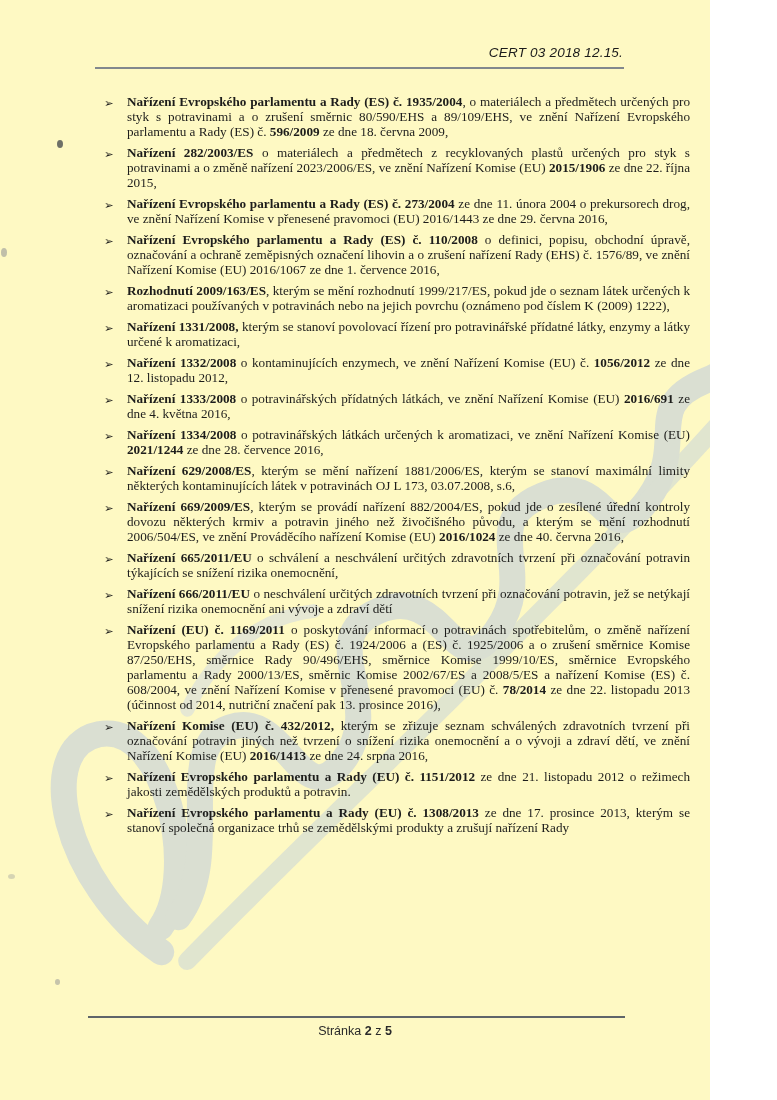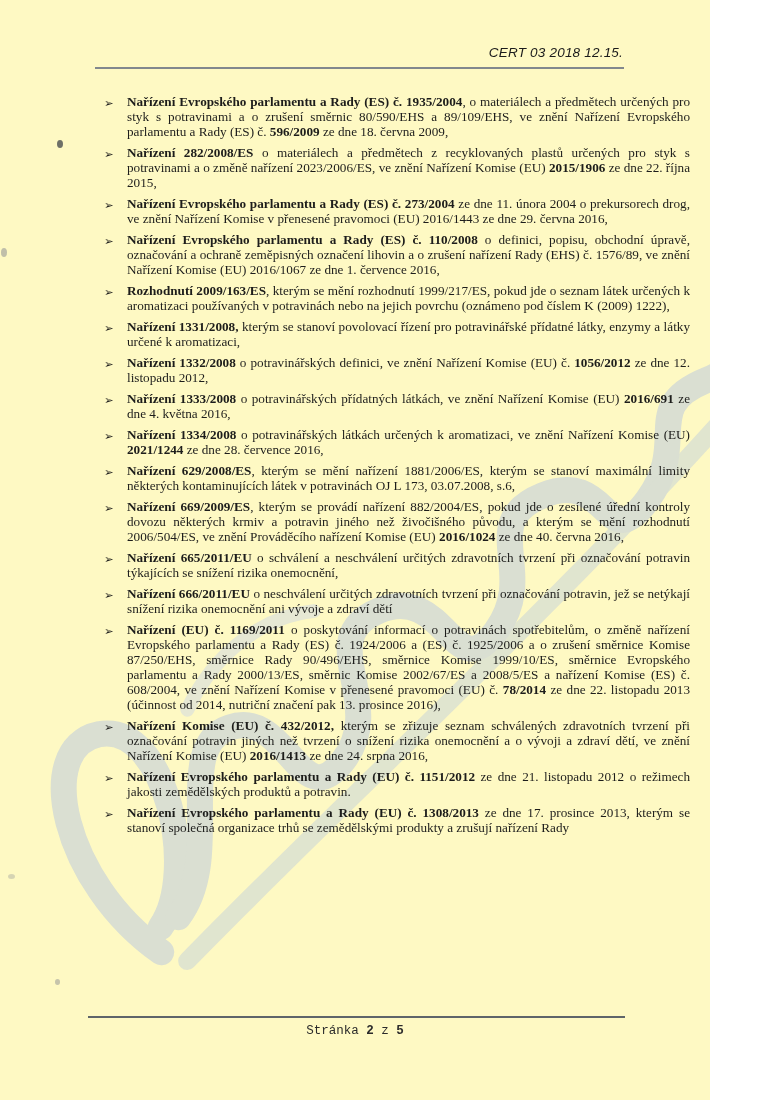--- a/index.html
+++ b/index.html
@@ -34,21 +34,21 @@
     flex:1;margin:0;font-size:13.2px;line-height:15px;text-align:justify;
     color:#1d1d1b;
   }
   .itext b{font-weight:bold;}
   
   .footer-rule{
     position:absolute;top:1016px;left:88px;right:85px;height:2px;background:#5f6569;z-index:1;
   }
   .footer-text{
     position:absolute;top:1024px;left:0;width:100%;text-align:center;
-    font-family:Liberation Mono, monospace;font-size:12.5px;color:#2a2a2a;z-index:1;
+    font-family:Liberation Sans, sans-serif;font-size:12.5px;color:#2a2a2a;z-index:1;
   }
   .footer-text b{font-weight:bold;}
   
   .speck{position:absolute;background:#8d9094;border-radius:50%;opacity:.55;z-index:0;}
   .speck.s1{left:57px;top:140px;width:6px;height:8px;opacity:.8;background:#4a4d50;}
   .speck.s2{left:1px;top:248px;width:6px;height:9px;}
   .speck.s3{left:8px;top:874px;width:7px;height:5px;opacity:.35;}
   .speck.s4{left:55px;top:979px;width:5px;height:6px;opacity:.5;}
 </style>
 </head>
@@ -77,41 +77,41 @@
   <div class="doc-code">CERT 03 2018 12.15.</div>
   <div class="header-rule"></div>
 
   <div class="content">
       <div class="item">
         <span class="bullet">➢</span>
         <p class="itext"><b>Nařízení Evropského parlamentu a Rady (ES) č. 1935/2004</b><span>, o materiálech a předmětech určených pro styk s potravinami a o zrušení směrnic 80/590/EHS a 89/109/EHS, ve znění Nařízení Evropského parlamentu a Rady (ES) č. </span><b>596/2009</b><span> ze dne 18. června 2009,</span></p>
       </div>
       <div class="item">
         <span class="bullet">➢</span>
-        <p class="itext"><b>Nařízení 282/2008/ES</b><span> o materiálech a předmětech z recyklovaných plastů určených pro styk s potravinami a o změně nařízení 2023/2006/ES, ve znění Nařízení Komise (EU) </span><b>2015/1906</b><span> ze dne 22. října 2015,</span></p>
+        <p class="itext"><b>Nařízení 282/2003/ES</b><span> o materiálech a předmětech z recyklovaných plastů určených pro styk s potravinami a o změně nařízení 2023/2006/ES, ve znění Nařízení Komise (EU) </span><b>2015/1906</b><span> ze dne 22. října 2015,</span></p>
       </div>
       <div class="item">
         <span class="bullet">➢</span>
         <p class="itext"><b>Nařízení Evropského parlamentu a Rady (ES) č. 273/2004</b><span> ze dne 11. února 2004 o prekursorech drog, ve znění Nařízení Komise v přenesené pravomoci (EU) 2016/1443 ze dne 29. června 2016,</span></p>
       </div>
       <div class="item">
         <span class="bullet">➢</span>
         <p class="itext"><b>Nařízení Evropského parlamentu a Rady (ES) č. 110/2008</b><span> o definici, popisu, obchodní úpravě, označování a ochraně zeměpisných označení lihovin a o zrušení nařízení Rady (EHS) č. 1576/89, ve znění Nařízení Komise (EU) 2016/1067 ze dne 1. července 2016,</span></p>
       </div>
       <div class="item">
         <span class="bullet">➢</span>
         <p class="itext"><b>Rozhodnutí 2009/163/ES</b><span>, kterým se mění rozhodnutí 1999/217/ES, pokud jde o seznam látek určených k aromatizaci používaných v potravinách nebo na jejich povrchu (oznámeno pod číslem K (2009) 1222),</span></p>
       </div>
       <div class="item">
         <span class="bullet">➢</span>
         <p class="itext"><b>Nařízení 1331/2008,</b><span> kterým se stanoví povolovací řízení pro potravinářské přídatné látky, enzymy a látky určené k aromatizaci,</span></p>
       </div>
       <div class="item">
         <span class="bullet">➢</span>
-        <p class="itext"><b>Nařízení 1332/2008</b><span> o potravinářských definici, ve znění Nařízení Komise (EU) č. </span><b>1056/2012</b><span> ze dne 12. listopadu 2012,</span></p>
+        <p class="itext"><b>Nařízení 1332/2008</b><span> o kontaminujících enzymech, ve znění Nařízení Komise (EU) č. </span><b>1056/2012</b><span> ze dne 12. listopadu 2012,</span></p>
       </div>
       <div class="item">
         <span class="bullet">➢</span>
         <p class="itext"><b>Nařízení 1333/2008</b><span> o potravinářských přídatných látkách, ve znění Nařízení Komise (EU) </span><b>2016/691</b><span> ze dne 4. května 2016,</span></p>
       </div>
       <div class="item">
         <span class="bullet">➢</span>
         <p class="itext"><b>Nařízení 1334/2008</b><span> o potravinářských látkách určených k aromatizaci, ve znění Nařízení Komise (EU) </span><b>2021/1244</b><span> ze dne 28. července 2016,</span></p>
       </div>
       <div class="item">

